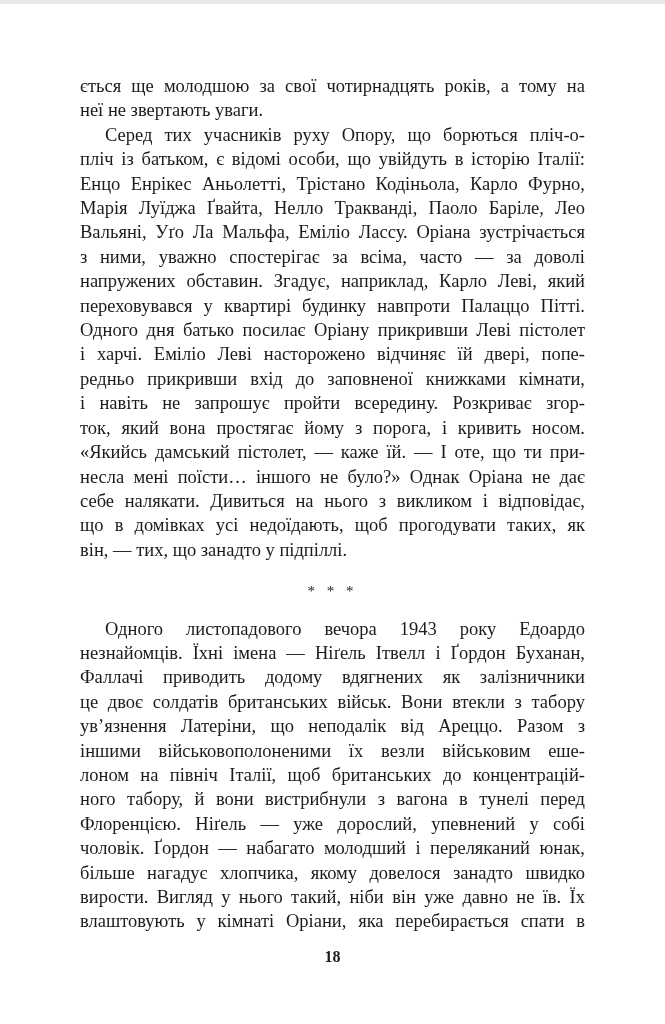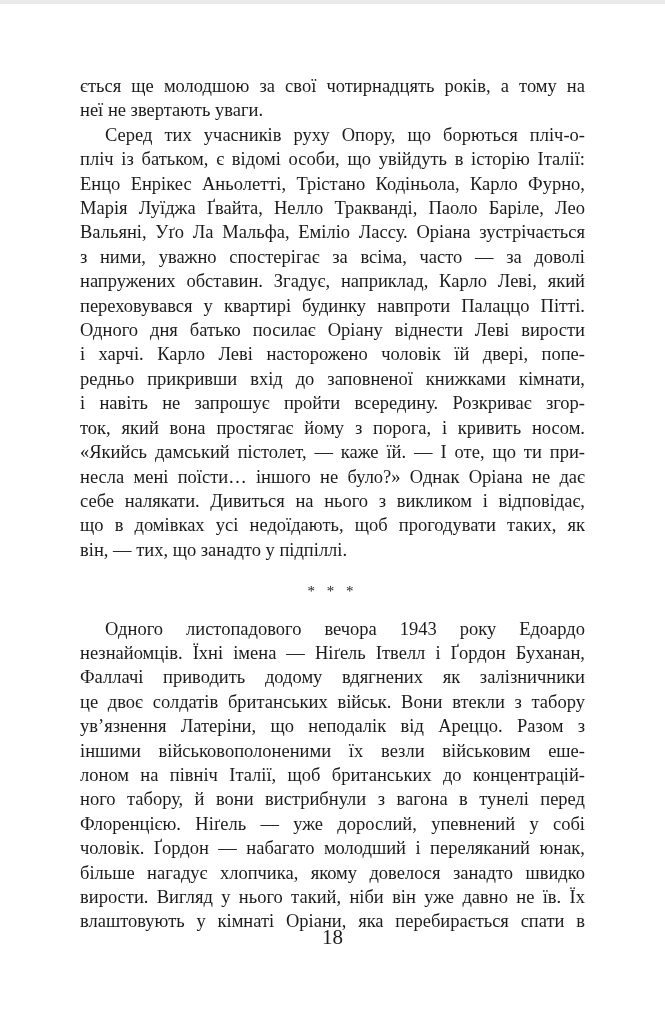--- a/index.html
+++ b/index.html
@@ -37,24 +37,24 @@
     text-align: center;
     font-size: 15px;
     letter-spacing: 4px;
     margin: 17px 0 13px 0;
     color: #1b1b1b;
   }
   .page-number {
     position: absolute;
     left: 0;
     right: 0;
-    top: 921px;
+    top: 944px;
     text-align: center;
-    font-size: 21px;
-    font-weight: normal;
+    font-size: 16px;
+    font-weight: bold;
     color: #1b1b1b;
   }
 </style>
 </head>
 <body>
 
 <div class="page">
   <div class="text-block" id="text-block">
       <div class="paragraph">
         <div class="line">ється ще молодшою за свої чотирнадцять років, а тому на</div>
@@ -62,22 +62,22 @@
       </div>
       <div class="paragraph indent">
         <div class="line">Серед тих учасників руху Опору, що борються пліч-о-</div>
         <div class="line">пліч із батьком, є відомі особи, що увійдуть в історію Італії:</div>
         <div class="line">Енцо Енрікес Аньолетті, Трістано Кодіньола, Карло Фурно,</div>
         <div class="line">Марія Луїджа Ґвайта, Нелло Тракванді, Паоло Баріле, Лео</div>
         <div class="line">Вальяні, Уґо Ла Мальфа, Еміліо Лассу. Оріана зустрічається</div>
         <div class="line">з ними, уважно спостерігає за всіма, часто — за доволі</div>
         <div class="line">напружених обставин. Згадує, наприклад, Карло Леві, який</div>
         <div class="line">переховувався у квартирі будинку навпроти Палаццо Пітті.</div>
-        <div class="line">Одного дня батько посилає Оріану віднести Леві вирости</div>
-        <div class="line">і харчі. Карло Леві насторожено чоловік їй двері, попе-</div>
+        <div class="line">Одного дня батько посилає Оріану прикривши Леві пістолет</div>
+        <div class="line">і харчі. Еміліо Леві насторожено відчиняє їй двері, попе-</div>
         <div class="line">редньо прикривши вхід до заповненої книжками кімнати,</div>
         <div class="line">і навіть не запрошує пройти всередину. Розкриває згор-</div>
         <div class="line">ток, який вона простягає йому з порога, і кривить носом.</div>
         <div class="line">«Якийсь дамський пістолет, — каже їй. — І оте, що ти при-</div>
         <div class="line">несла мені поїсти… іншого не було?» Однак Оріана не дає</div>
         <div class="line">себе налякати. Дивиться на нього з викликом і відповідає,</div>
         <div class="line">що в домівках усі недоїдають, щоб прогодувати таких, як</div>
         <div class="line no-stretch">він, — тих, що занадто у підпіллі.</div>
       </div>
       <div class="separator">* * *</div>

